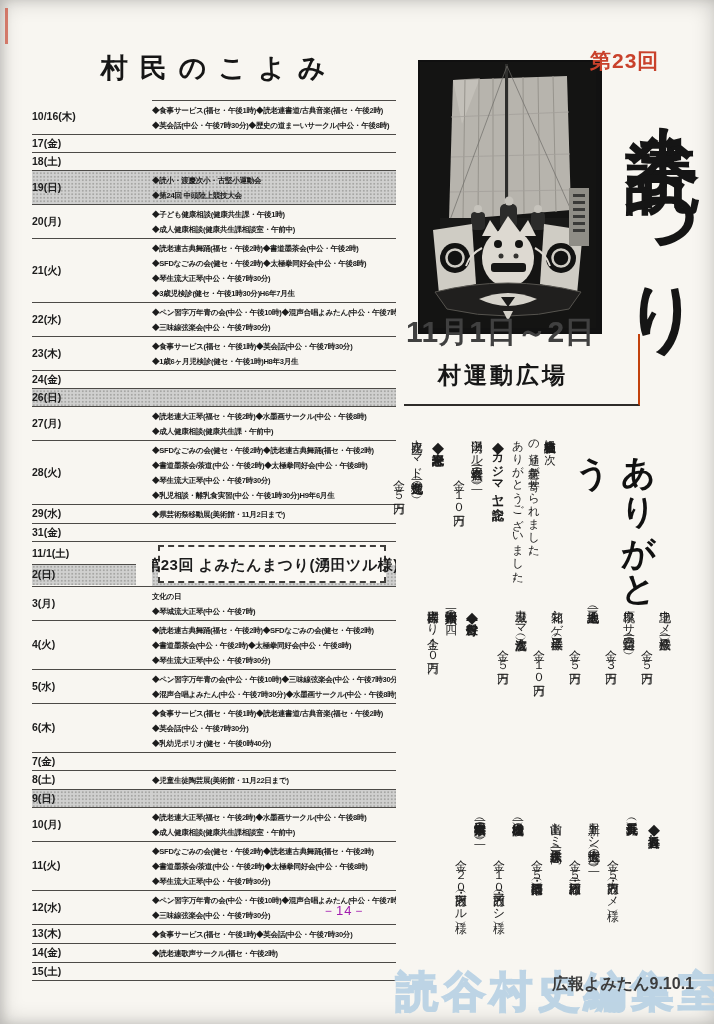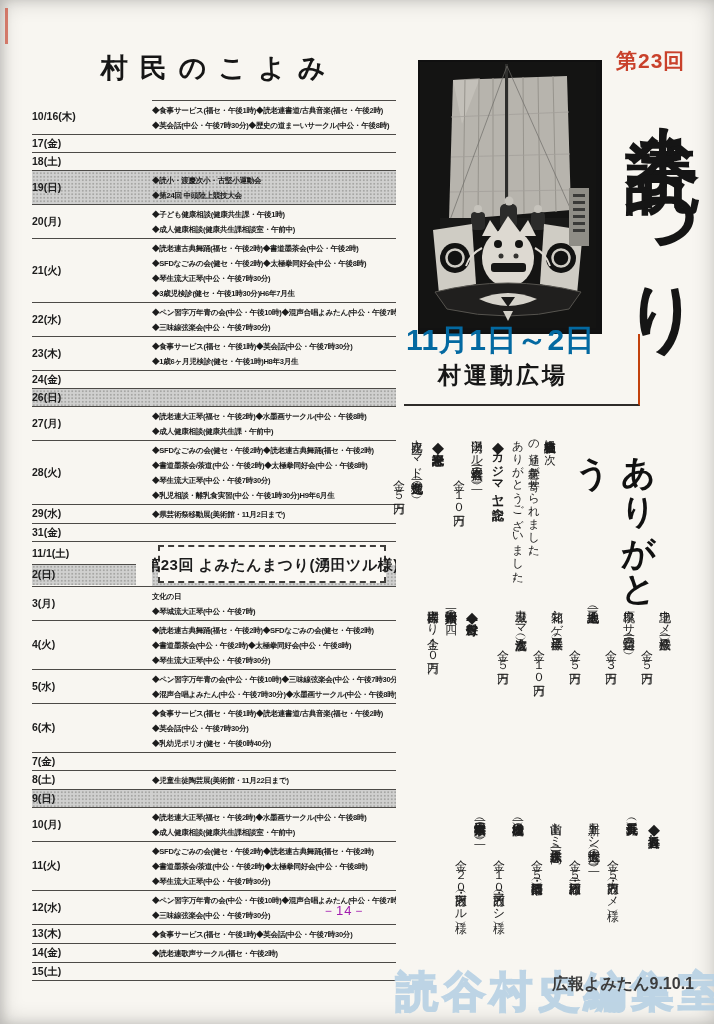--- a/index.html
+++ b/index.html
@@ -31,26 +31,26 @@
   .festshade{position:absolute;left:0;right:0;bottom:0;height:21px;}
   .festbox{
     position:absolute;left:6px;top:3px;right:10px;bottom:3px;
     border:2px dashed #3f3d3a;background:#faf8f3;
     display:flex;align-items:center;justify-content:center;
     font-size:15px;font-weight:700;letter-spacing:0.5px;white-space:nowrap;
   }
   .pagenum{position:absolute;left:322px;top:902px;font-size:13px;letter-spacing:1px;color:#a21caf;}
   
   .photo{position:absolute;left:418px;top:60px;width:180px;height:270px;border:2px solid #101010;background:#121212;}
-  .edition{position:absolute;left:616px;top:47px;font-size:21px;font-weight:700;color:#c9412b;letter-spacing:1px;}
+  .edition{position:absolute;left:590px;top:47px;font-size:21px;font-weight:700;color:#c9412b;letter-spacing:1px;}
   .title-v{
     position:absolute;right:4px;top:80px;height:420px;
     writing-mode:vertical-rl;font-size:74px;line-height:1.28;font-weight:900;color:#151515;letter-spacing:-4px;
   }
-  .dates{position:absolute;left:406px;top:320px;font-size:30px;font-weight:700;letter-spacing:0.5px;color:#0369a1;white-space:nowrap;}
+  .dates{position:absolute;left:406px;top:312px;font-size:30px;font-weight:700;letter-spacing:0.5px;color:#404040;white-space:nowrap;}
   .venue-frame{position:absolute;left:404px;top:334px;width:234px;height:70px;border-right:2px solid #c2410c;border-bottom:2px solid #2e2c29;}
   .venue{position:absolute;left:34px;top:26px;font-size:23px;font-weight:700;letter-spacing:3px;color:#171717;white-space:nowrap;}
   
   .vband{position:absolute;writing-mode:vertical-rl;color:#1d1d1d;}
   .band1{right:52px;top:432px;height:172px;}
   .band2a{right:40px;top:602px;height:202px;}
   .band2b{left:406px;top:602px;width:78px;height:310px;}
   .band3{right:48px;top:814px;height:204px;}
   .v-headline{font-size:34px;font-weight:800;letter-spacing:1px;margin-left:12px;color:#111;}
   .v-intro{font-size:11.5px;line-height:16px;font-weight:400;}

